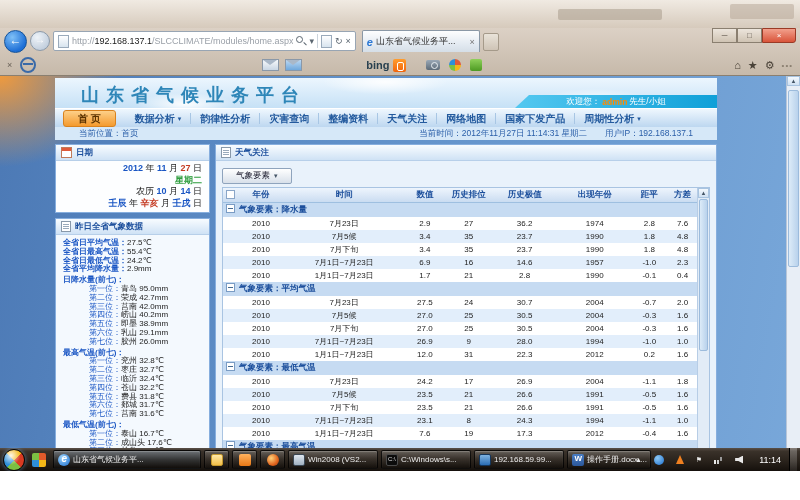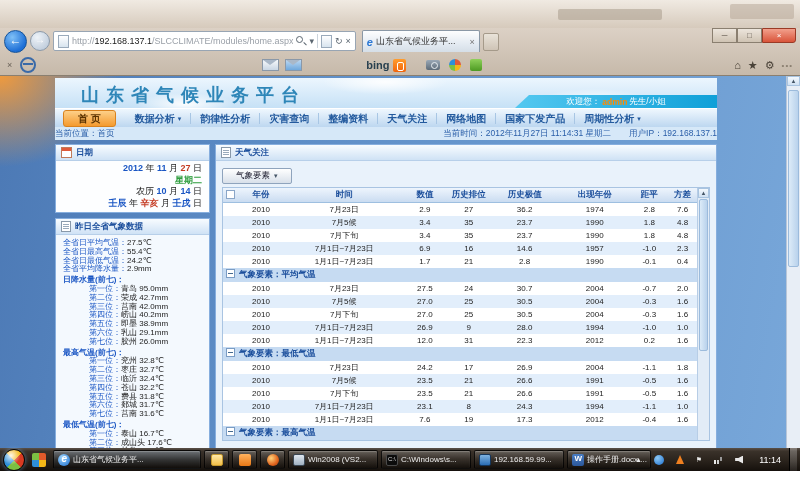--- a/index.html
+++ b/index.html
@@ -62,38 +62,38 @@
      radial-gradient(80px 16px at 540px 22px,rgba(255,255,255,.85),rgba(255,255,255,0) 70%),
      linear-gradient(#ecf6fe,#c6e1f6)}
   .banner-title{position:absolute;left:26px;top:5px;font-size:18px;font-weight:bold;color:#2e86b8;letter-spacing:7px;white-space:nowrap}
   .ribbon{position:absolute;right:0;top:17px;height:13px;width:202px;background:linear-gradient(90deg,#54c8f0,#0fa0d8);clip-path:polygon(14px 0,100% 0,100% 100%,0 100%);display:flex;align-items:center;justify-content:center;font-size:8.5px;color:#fff;z-index:3;white-space:nowrap}
   .ribbon .user{color:#ff8a00;font-weight:bold;margin:0 2px}
   .navbar{height:18px;background:linear-gradient(#eff7fe,#bdd7f0);display:flex;align-items:center;padding-left:8px;font-size:10px;border-top:1px solid #fff}
   .nav-item{padding:0 9px;color:#235a9e;font-weight:bold;border-right:1px solid #a8c6e4;line-height:11px;display:flex;gap:3px;align-items:center;white-space:nowrap}
   .nav-item:last-child{border-right:none}
   .nav-item.active{background:linear-gradient(#fdd089,#f49a2e);border:1px solid #d9821e;border-radius:3px;color:#5a3200;padding:2px 14px;margin-right:10px}
   .caret{font-size:7px}
-  .infobar{height:13px;background:#d6e8f8;display:flex;align-items:center;padding:0 0;font-size:8.5px;color:#2a5ea8}
+  .infobar{height:13px;background:#d6e8f8;display:flex;align-items:center;padding:0 24px;font-size:8.5px;color:#2a5ea8}
   .inforight{margin-left:auto;display:flex;gap:18px}
   .columns{display:flex;gap:5px;margin-top:4px;align-items:flex-start}
   
   .panel{border:1px solid #86aede;background:#fbfdff}
   .p-head{height:15px;background:linear-gradient(#f8fcff,#cfe2f5);border-bottom:1px solid #b7cfe9;display:flex;align-items:center;gap:4px;padding:0 5px;font-size:8.5px;font-weight:bold;color:#1c4f9c}
   .cal-ic{width:9px;height:9px;background:#fff;border:1px solid #c07a5a;position:relative}
   .cal-ic::before{content:"";position:absolute;left:0;top:0;right:0;height:3px;background:#e05a3a}
   .list-ic{width:8px;height:9px;background:#fff;border:1px solid #8899aa;position:relative}
   .list-ic::after{content:"";position:absolute;left:1px;top:2px;right:1px;height:1px;background:#99aabb;box-shadow:0 2px 0 #99aabb,0 4px 0 #99aabb}
   
   .sidebar{width:155px;flex:none;display:flex;flex-direction:column;gap:5px}
   .cal-body{padding:2px 7px 3px;text-align:right;font-size:9px;line-height:11.5px;color:#222;background:#fdfeff}
   .c-num{color:#1a56c4;font-weight:bold}
   .c-red{color:#c43a22;font-weight:bold}
   .c-green{color:#2f9e3f;font-weight:bold}
   .weather-body{padding:4px 5px 4px 7px;font-size:8px;line-height:8.8px;color:#222;background:#f4f9fe}
-  .stat .lbl{color:#1a56c4;font-weight:normal}
+  .stat .lbl{color:#1a56c4;font-weight:bold}
   .grp-title{color:#1a56c4;font-weight:bold;margin-top:2px}
   .rank{padding-left:26px;white-space:nowrap}
   .rank .r{color:#1a56c4}
   
   .main{flex:1;min-width:0}
   .main .panel{min-height:420px}
   .main-body{padding:3px 6px;background:#e9f2fb;min-height:400px}
   .btn-el{display:inline-flex;align-items:center;gap:4px;height:14px;padding:0 13px;background:linear-gradient(#ffffff,#d8e0ea);border:1px solid #8fa4bd;border-radius:2px;font-size:8.5px;color:#223;margin:1px 0 3px}
   .btn-el .caret{color:#456}
   .tbl-wrap{position:relative;border:1px solid #a9c4e2;background:#fff;padding-right:11px;box-sizing:border-box}
@@ -338,20 +338,23 @@
                         <th>时间</th>
                         <th>数值</th>
                         <th>历史排位</th>
                         <th>历史极值</th>
                         <th>出现年份</th>
                         <th>距平</th>
                         <th>方差</th>
                       </tr>
                   </thead>
                   <tbody>
+                      <tr class="group-row">
+                        <td colspan="9"><span class="minus-box"></span><span>气象要素：降水量</span></td>
+                      </tr>
                       <tr class="even">
                         <td></td>
                         <td>2010</td>
                         <td>7月23日</td>
                         <td>2.9</td>
                         <td>27</td>
                         <td>36.2</td>
                         <td>1974</td>
                         <td>2.8</td>
                         <td>7.6</td>

